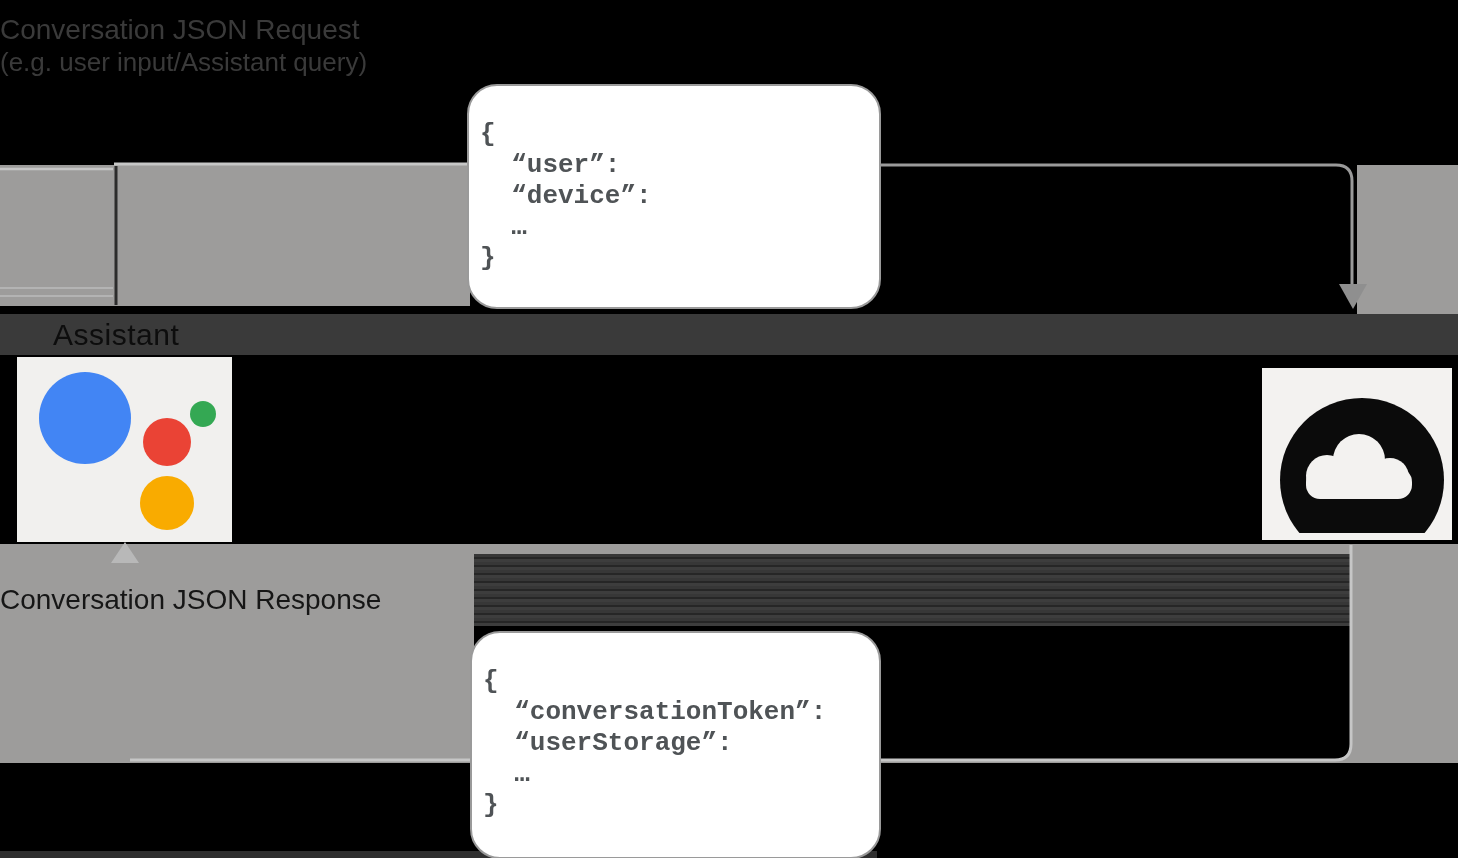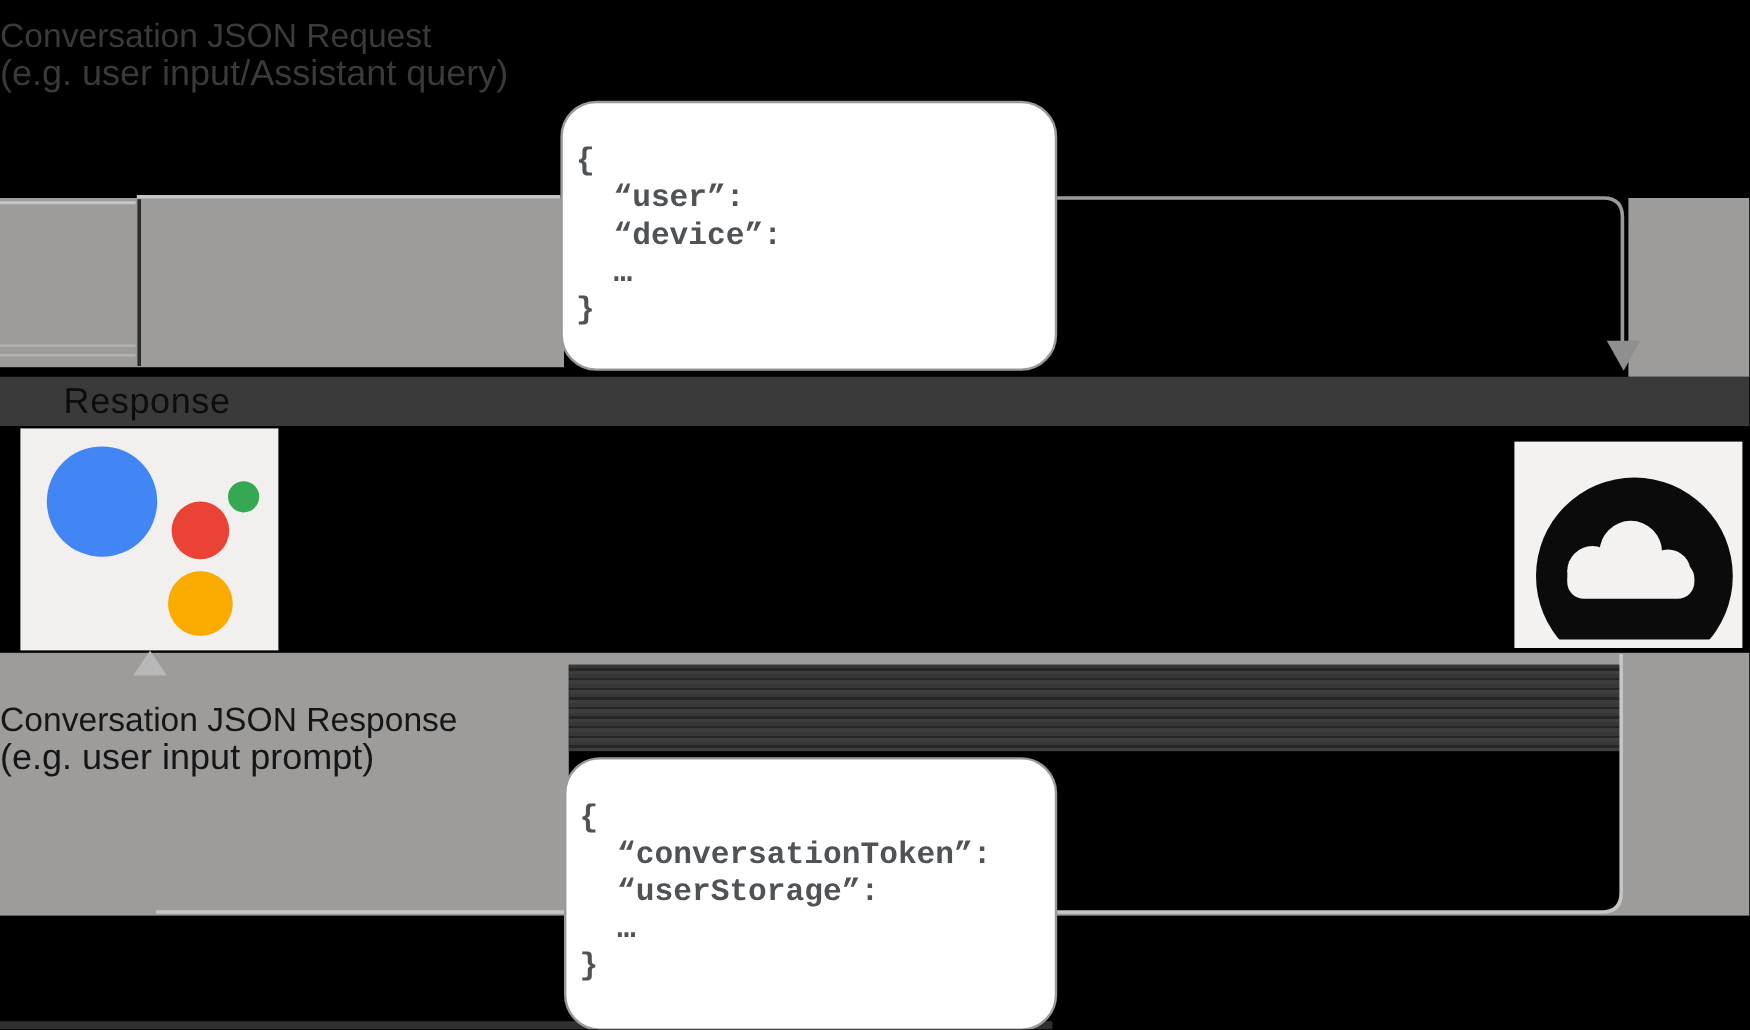--- a/index.html
+++ b/index.html
@@ -20,21 +20,21 @@
   #label-band{left:0;top:314px;width:1458px;height:41px;background:#3a3a3a;z-index:2;}
   .node-label{position:absolute;top:0;height:41px;line-height:41px;font-size:30px;
               color:#0d0d0d;letter-spacing:0.5px;}
   #label-assistant{left:53px;}
   #label-fulfillment{left:1278px;}
   
   .title-wrap{z-index:4;text-align:left;color:#3a3a3a;}
   #titles-top{left:0;top:14px;width:1340px;}
   #titles-bottom{left:0;top:584px;width:1366px;color:#161616;}
   .title-l1{font-size:28px;line-height:32px;}
-  .title-l2{font-size:30px;line-height:32px;}
+  .title-l2{font-size:26px;line-height:32px;}
   
   .json-box{background:#ffffff;border:2px solid #9a9a9a;border-radius:30px;z-index:5;}
   #json-box-request{left:467px;top:84px;width:410px;height:221px;}
   #json-box-response{left:470px;top:631px;width:407px;height:224px;}
   .json-code{z-index:6;margin:0;white-space:pre;font-family:"Liberation Mono",monospace;
              font-weight:700;font-size:26px;line-height:31px;color:#4f5356;}
   #code-request{left:480px;top:119px;}
   #code-response{left:483px;top:666px;}
   
   #assistant-box{left:17px;top:357px;width:215px;height:185px;background:#f1f0ee;z-index:5;}
@@ -50,21 +50,21 @@
   <div class="abs band" id="band-top-left"></div>
   <div class="abs band" id="band-top-right"></div>
   <div class="abs band" id="band-bottom"></div>
   <div class="abs" id="bottom-strip"></div>
 
   <div class="abs" id="response-mask">
     <div class="streaks"></div>
   </div>
 
   <div class="abs" id="label-band">
-    <div class="node-label" id="label-assistant">Response</div>
+    <div class="node-label" id="label-assistant">Assistant</div>
   </div>
 
   <svg class="abs" id="arrows" width="1458" height="858" viewBox="0 0 1458 858">
     <g>
       <path d="M0,169 H113" stroke="#c6c6c6" stroke-width="2.5" fill="none"></path>
       <path d="M0,288 H113" stroke="#b3b3b3" stroke-width="2" fill="none"></path>
       <path d="M0,296 H113" stroke="#b3b3b3" stroke-width="2" fill="none"></path>
       <path d="M116,305 V166" stroke="#2c2c2c" stroke-width="3" fill="none"></path>
       <path d="M114,164 H467" stroke="#c6c6c6" stroke-width="3" fill="none"></path>
       <path d="M877,165 H1336 Q1352,165 1352,181 V285" stroke="#9a9a9a" stroke-width="3" fill="none"></path>
@@ -76,21 +76,20 @@
     </g>
   </svg>
 
   <div class="abs title-wrap" id="titles-top">
     <div class="title-l1">Conversation JSON Request</div>
     <div class="title-l2">(e.g. user input/Assistant query)</div>
   </div>
 
   <div class="abs title-wrap" id="titles-bottom">
     <div class="title-l1">Conversation JSON Response</div>
-    <div class="title-l2">(e.g. user input prompt)</div>
   </div>
 
   <div class="abs json-box" id="json-box-request"></div>
   <pre class="abs json-code" id="code-request">{
   “user”:
   “device”:
   …
 }</pre>
 
   <div class="abs json-box" id="json-box-response"></div>

